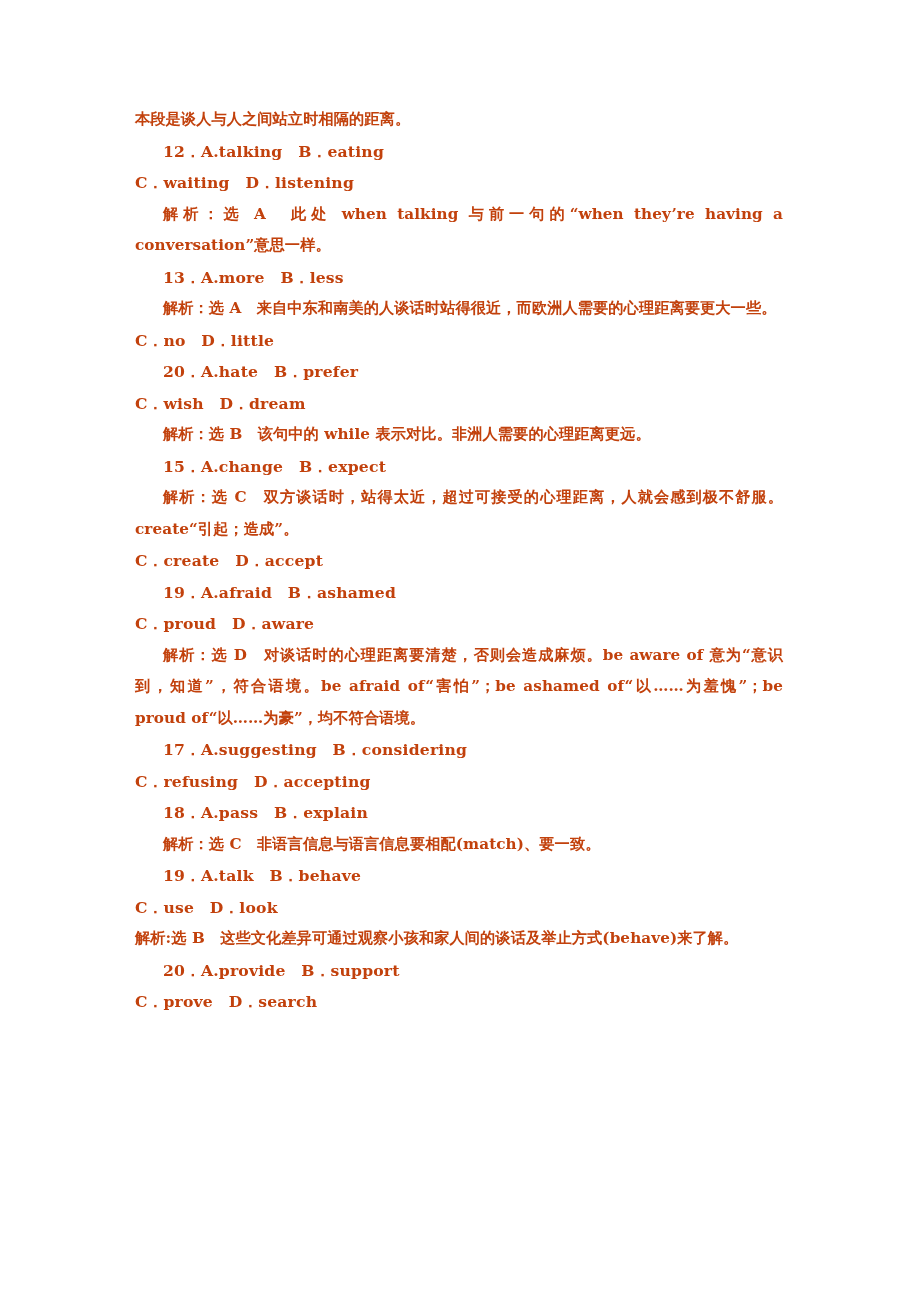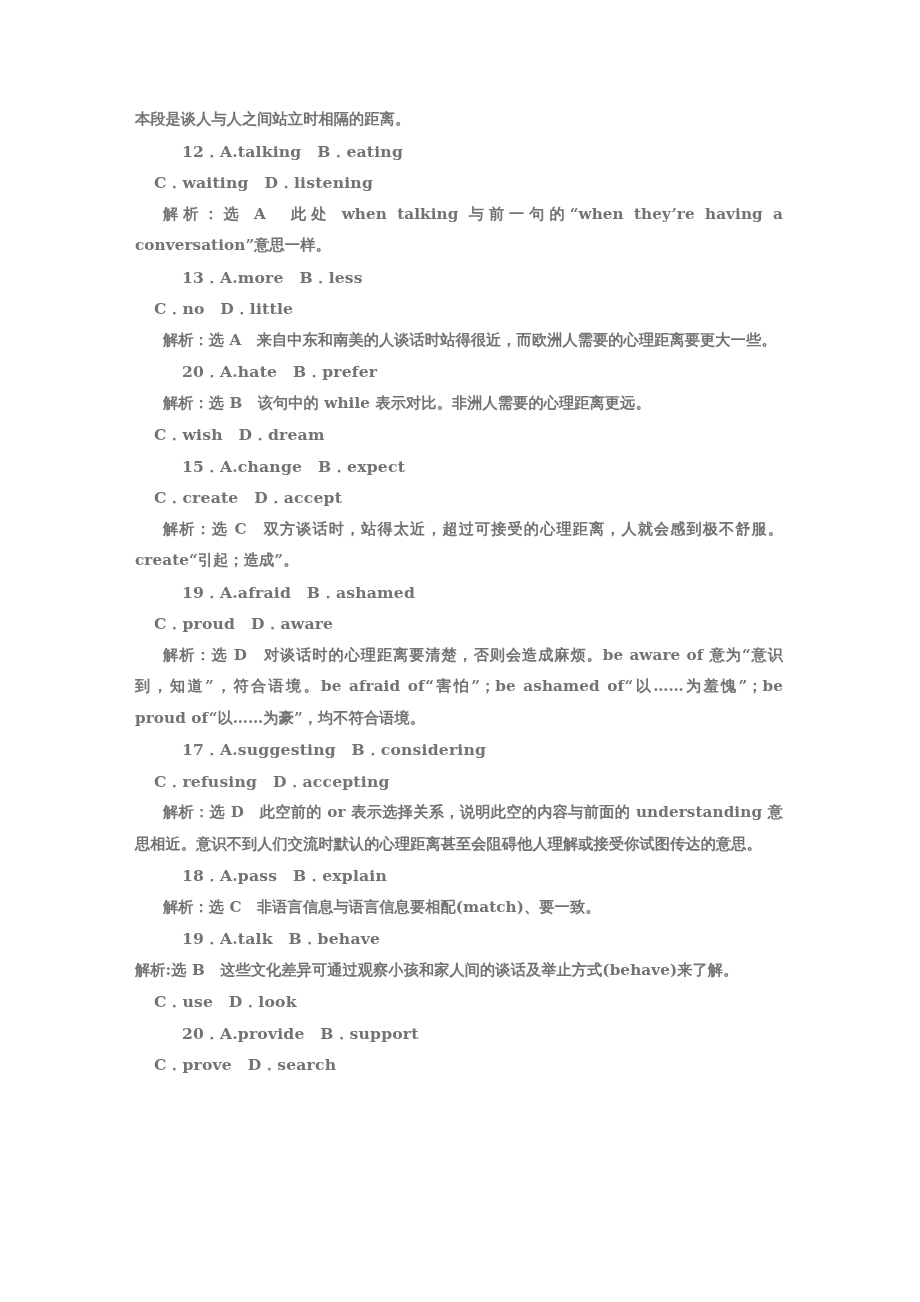--- a/index.html
+++ b/index.html
@@ -19,21 +19,21 @@
     position: absolute;
     left: 135px;
     top: 104px;
     width: 648px;
   }
   
   .line {
     font-weight: bold;
     font-size: 15.4px;
     line-height: 31.5px;
-    color: #737373;
+    color: #c2410c;
     letter-spacing: 0.1px;
     white-space: pre-wrap;
     word-break: break-word;
   }
   
   .cn {
     font-size: 15.2px;
   }
   
   .indent {
@@ -42,59 +42,57 @@
   
   .just {
     text-align: justify;
     text-align-last: left;
     text-justify: inter-character;
   }
   
   .opt {
     font-size: 15.6px;
     letter-spacing: 0.2px;
-    margin-left: 19px;
   }
 </style>
 </head>
 <body>
 
 <div class="page">
   <div class="content">
 
     <div class="line cn">本段是谈人与人之间站立时相隔的距离。</div>
 
     <div class="line opt indent">12．A.talking　B．eating</div>
     <div class="line opt">C．waiting　D．listening</div>
     <div class="line cn indent just">解析：选 A　此处 when talking 与前一句的“when they’re having a conversation”意思一样。</div>
 
     <div class="line opt indent">13．A.more　B．less</div>
+    <div class="line cn indent just">解析：选 A　来自中东和南美的人谈话时站得很近，而欧洲人需要的心理距离要更大一些。</div>
     <div class="line opt">C．no　D．little</div>
-    <div class="line cn indent just">解析：选 A　来自中东和南美的人谈话时站得很近，而欧洲人需要的心理距离要更大一些。</div>
 
     <div class="line opt indent">20．A.hate　B．prefer</div>
+    <div class="line opt">C．wish　D．dream</div>
     <div class="line cn indent just">解析：选 B　该句中的 while 表示对比。非洲人需要的心理距离更远。</div>
-    <div class="line opt">C．wish　D．dream</div>
 
     <div class="line opt indent">15．A.change　B．expect</div>
+    <div class="line cn indent just">解析：选 C　双方谈话时，站得太近，超过可接受的心理距离，人就会感到极不舒服。create“引起；造成”。</div>
     <div class="line opt">C．create　D．accept</div>
-    <div class="line cn indent just">解析：选 C　双方谈话时，站得太近，超过可接受的心理距离，人就会感到极不舒服。create“引起；造成”。</div>
 
     <div class="line opt indent">19．A.afraid　B．ashamed</div>
     <div class="line opt">C．proud　D．aware</div>
     <div class="line cn indent just">解析：选 D　对谈话时的心理距离要清楚，否则会造成麻烦。be aware of 意为“意识到，知道”，符合语境。be afraid of“害怕”；be ashamed of“以……为羞愧”；be proud of“以……为豪”，均不符合语境。</div>
 
     <div class="line opt indent">17．A.suggesting　B．considering</div>
     <div class="line opt">C．refusing　D．accepting</div>
-    <div class="line cn indent just">解析：选 D　此空前的 or 表示选择关系，说明此空的内容与前面的 understanding 意思相近。意识不到人们交流时默认的心理距离甚至会阻碍他人理解或接受你试图传达的意思。</div>
 
     <div class="line opt indent">18．A.pass　B．explain</div>
     <div class="line cn indent just">解析：选 C　非语言信息与语言信息要相配(match)、要一致。</div>
 
     <div class="line opt indent">19．A.talk　B．behave</div>
+    <div class="line opt">C．use　D．look</div>
     <div class="line cn just">解析:选 B　这些文化差异可通过观察小孩和家人间的谈话及举止方式(behave)来了解。</div>
-    <div class="line opt">C．use　D．look</div>
 
     <div class="line opt indent">20．A.provide　B．support</div>
     <div class="line opt">C．prove　D．search</div>
 
   </div>
 </div>
 
 </body></html>

